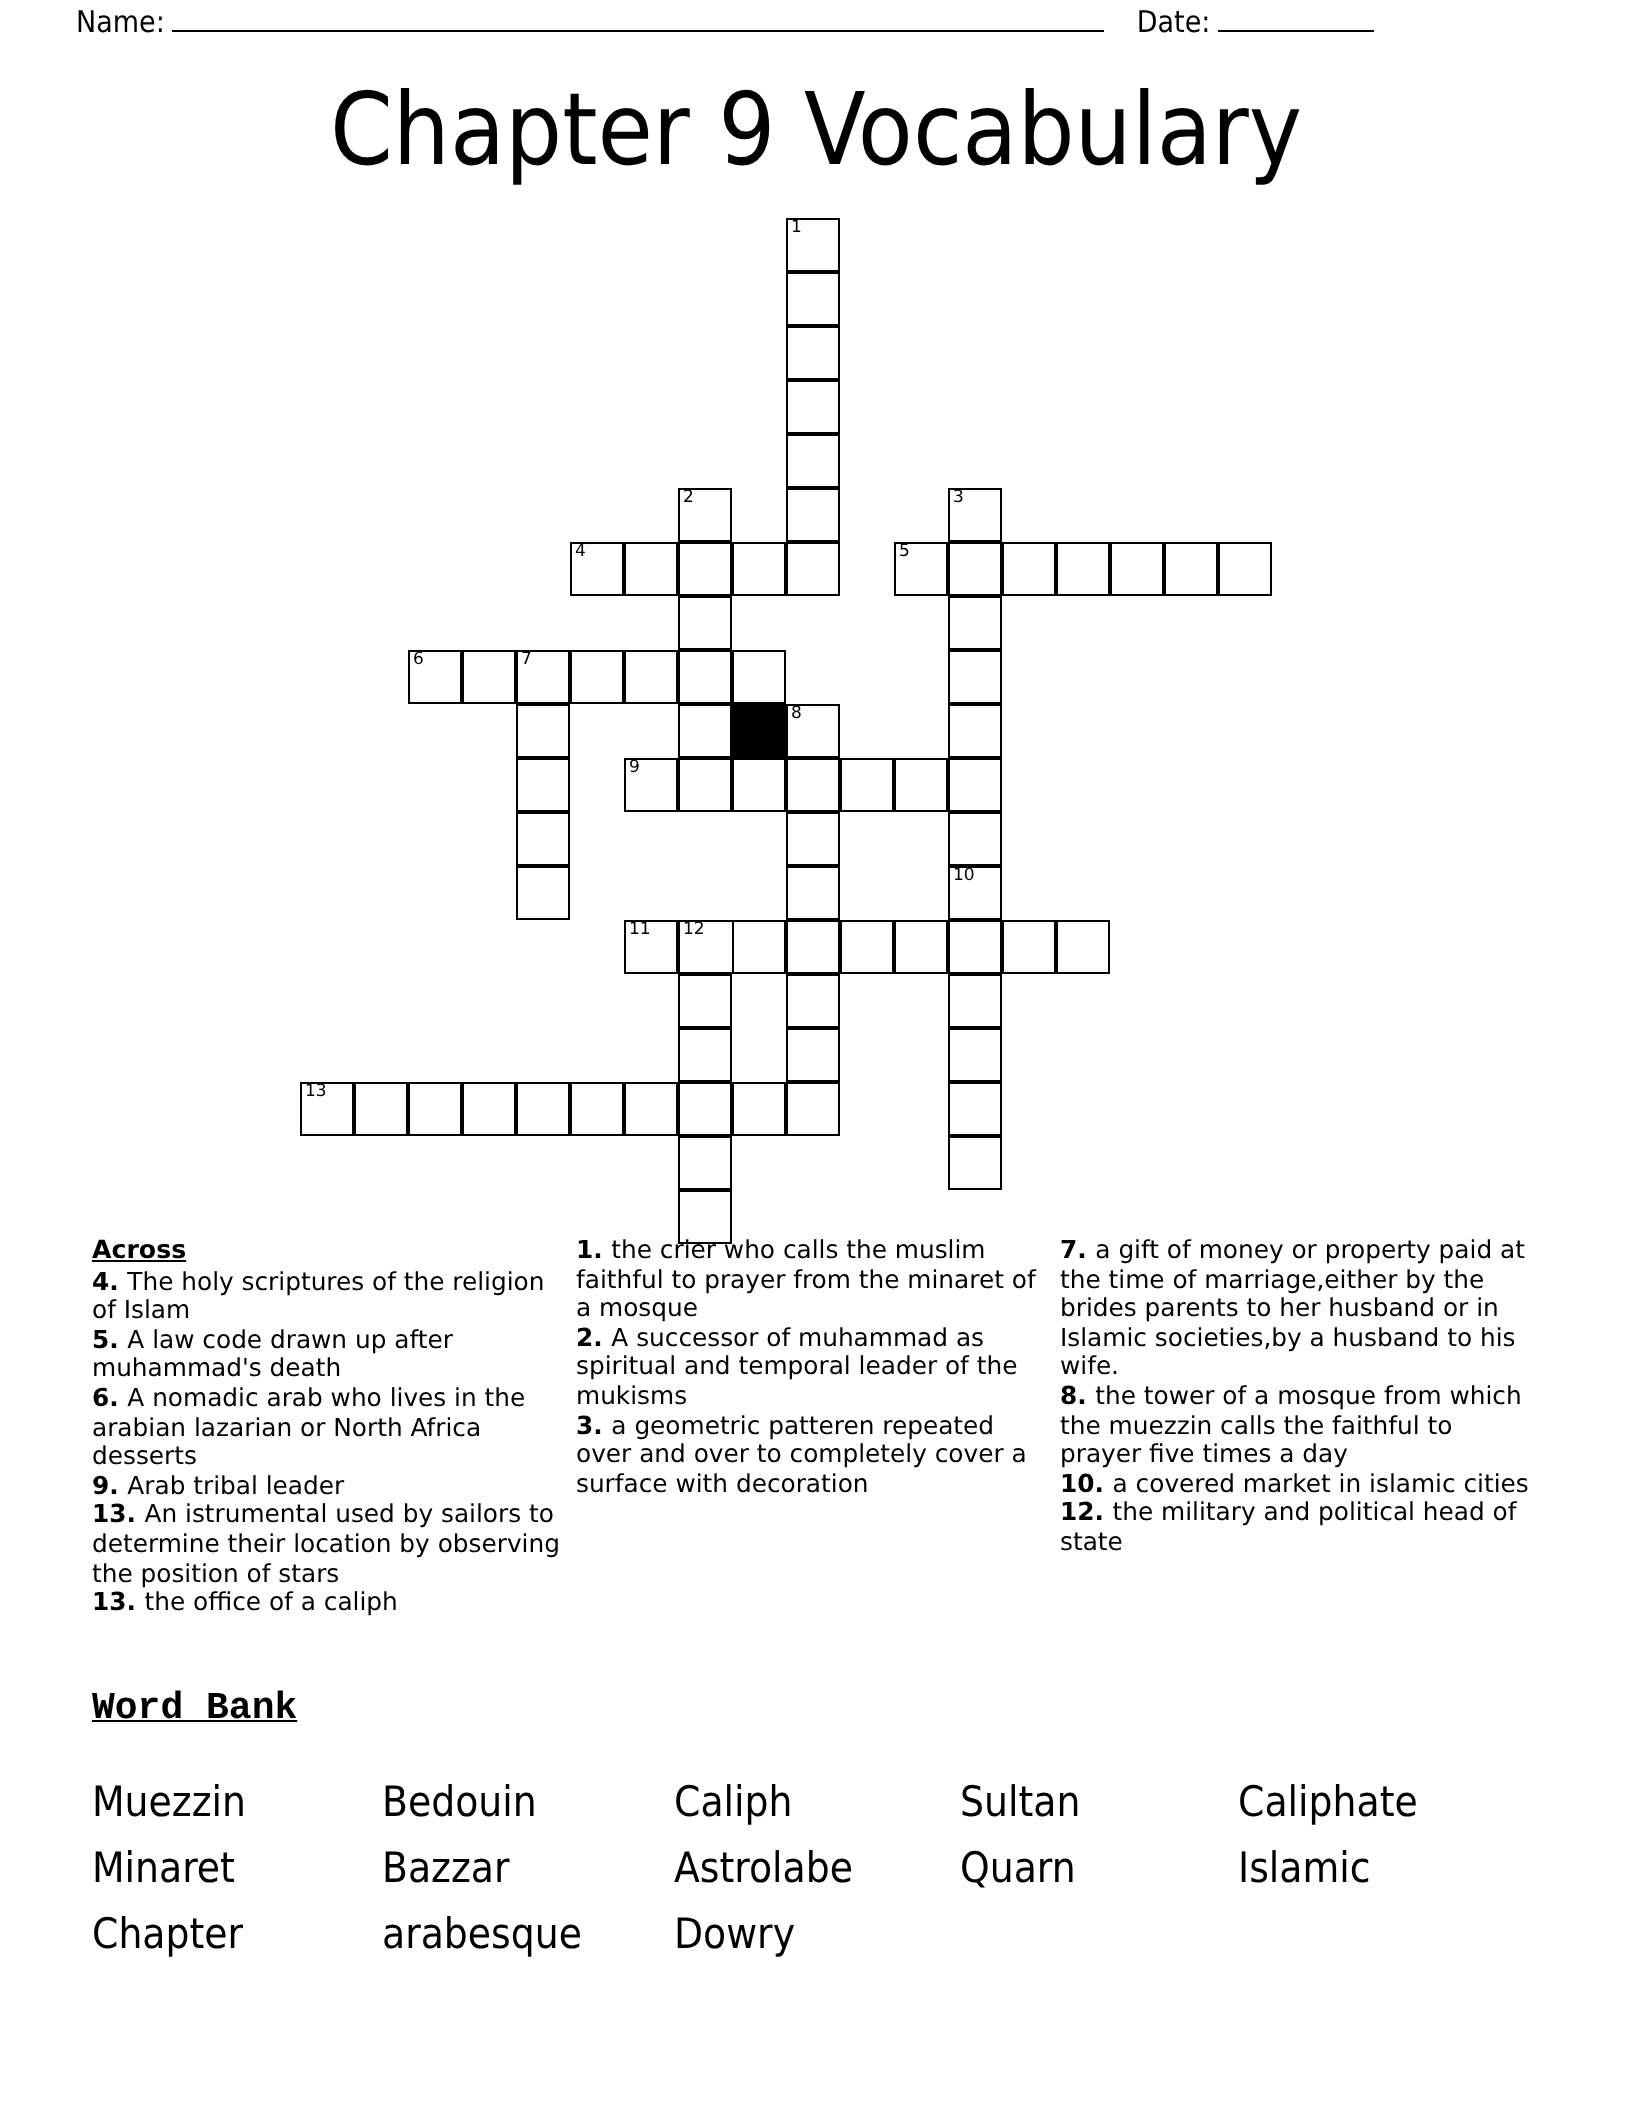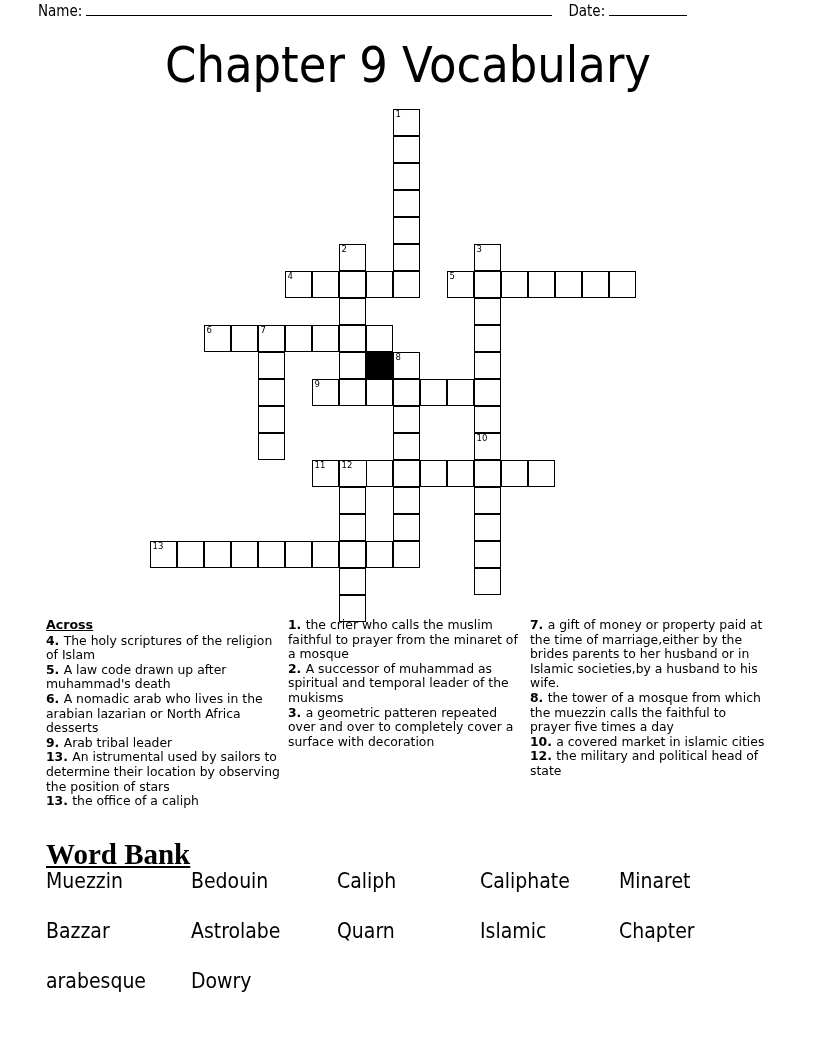--- a/index.html
+++ b/index.html
@@ -124,32 +124,32 @@
   }
 
   
   .wordbank {
     position: absolute;
     left: 46px;
     top: 842px;
     width: 740px;
   }
   .wb-title {
-    font-size: 29px;
+    font-size: 19px;
     font-weight: bold;
     text-decoration: underline;
-    font-family: Liberation Serif, serif;
+    font-family: Liberation Mono, monospace;
     line-height: 25px;
     display: block;
-    margin-bottom: 0;
+    margin-bottom: 20px;
   }
   .wb-grid {
     display: grid;
     grid-template-columns: 145px 146px 143px 139px auto;
-    row-gap: 22px;
+    row-gap: 5px;
   }
   .wb-word {
     font-size: 21px;
     line-height: 28px;
     font-family: "DejaVu Sans Condensed", "DejaVu Sans", sans-serif;
     white-space: nowrap;
   }
 </style>
 </head>
 <body>
@@ -300,20 +300,21 @@
       </div>
   </div>
 </div>
 
 <div class="wordbank">
   <span class="wb-title">Word Bank</span>
   <div class="wb-grid" id="wb-grid">
       <span class="wb-word">Muezzin</span>
       <span class="wb-word">Bedouin</span>
       <span class="wb-word">Caliph</span>
+      <span class="wb-word">Sultan</span>
       <span class="wb-word">Caliphate</span>
       <span class="wb-word">Minaret</span>
       <span class="wb-word">Bazzar</span>
       <span class="wb-word">Astrolabe</span>
       <span class="wb-word">Quarn</span>
       <span class="wb-word">Islamic</span>
       <span class="wb-word">Chapter</span>
       <span class="wb-word">arabesque</span>
       <span class="wb-word">Dowry</span>
     </div>

